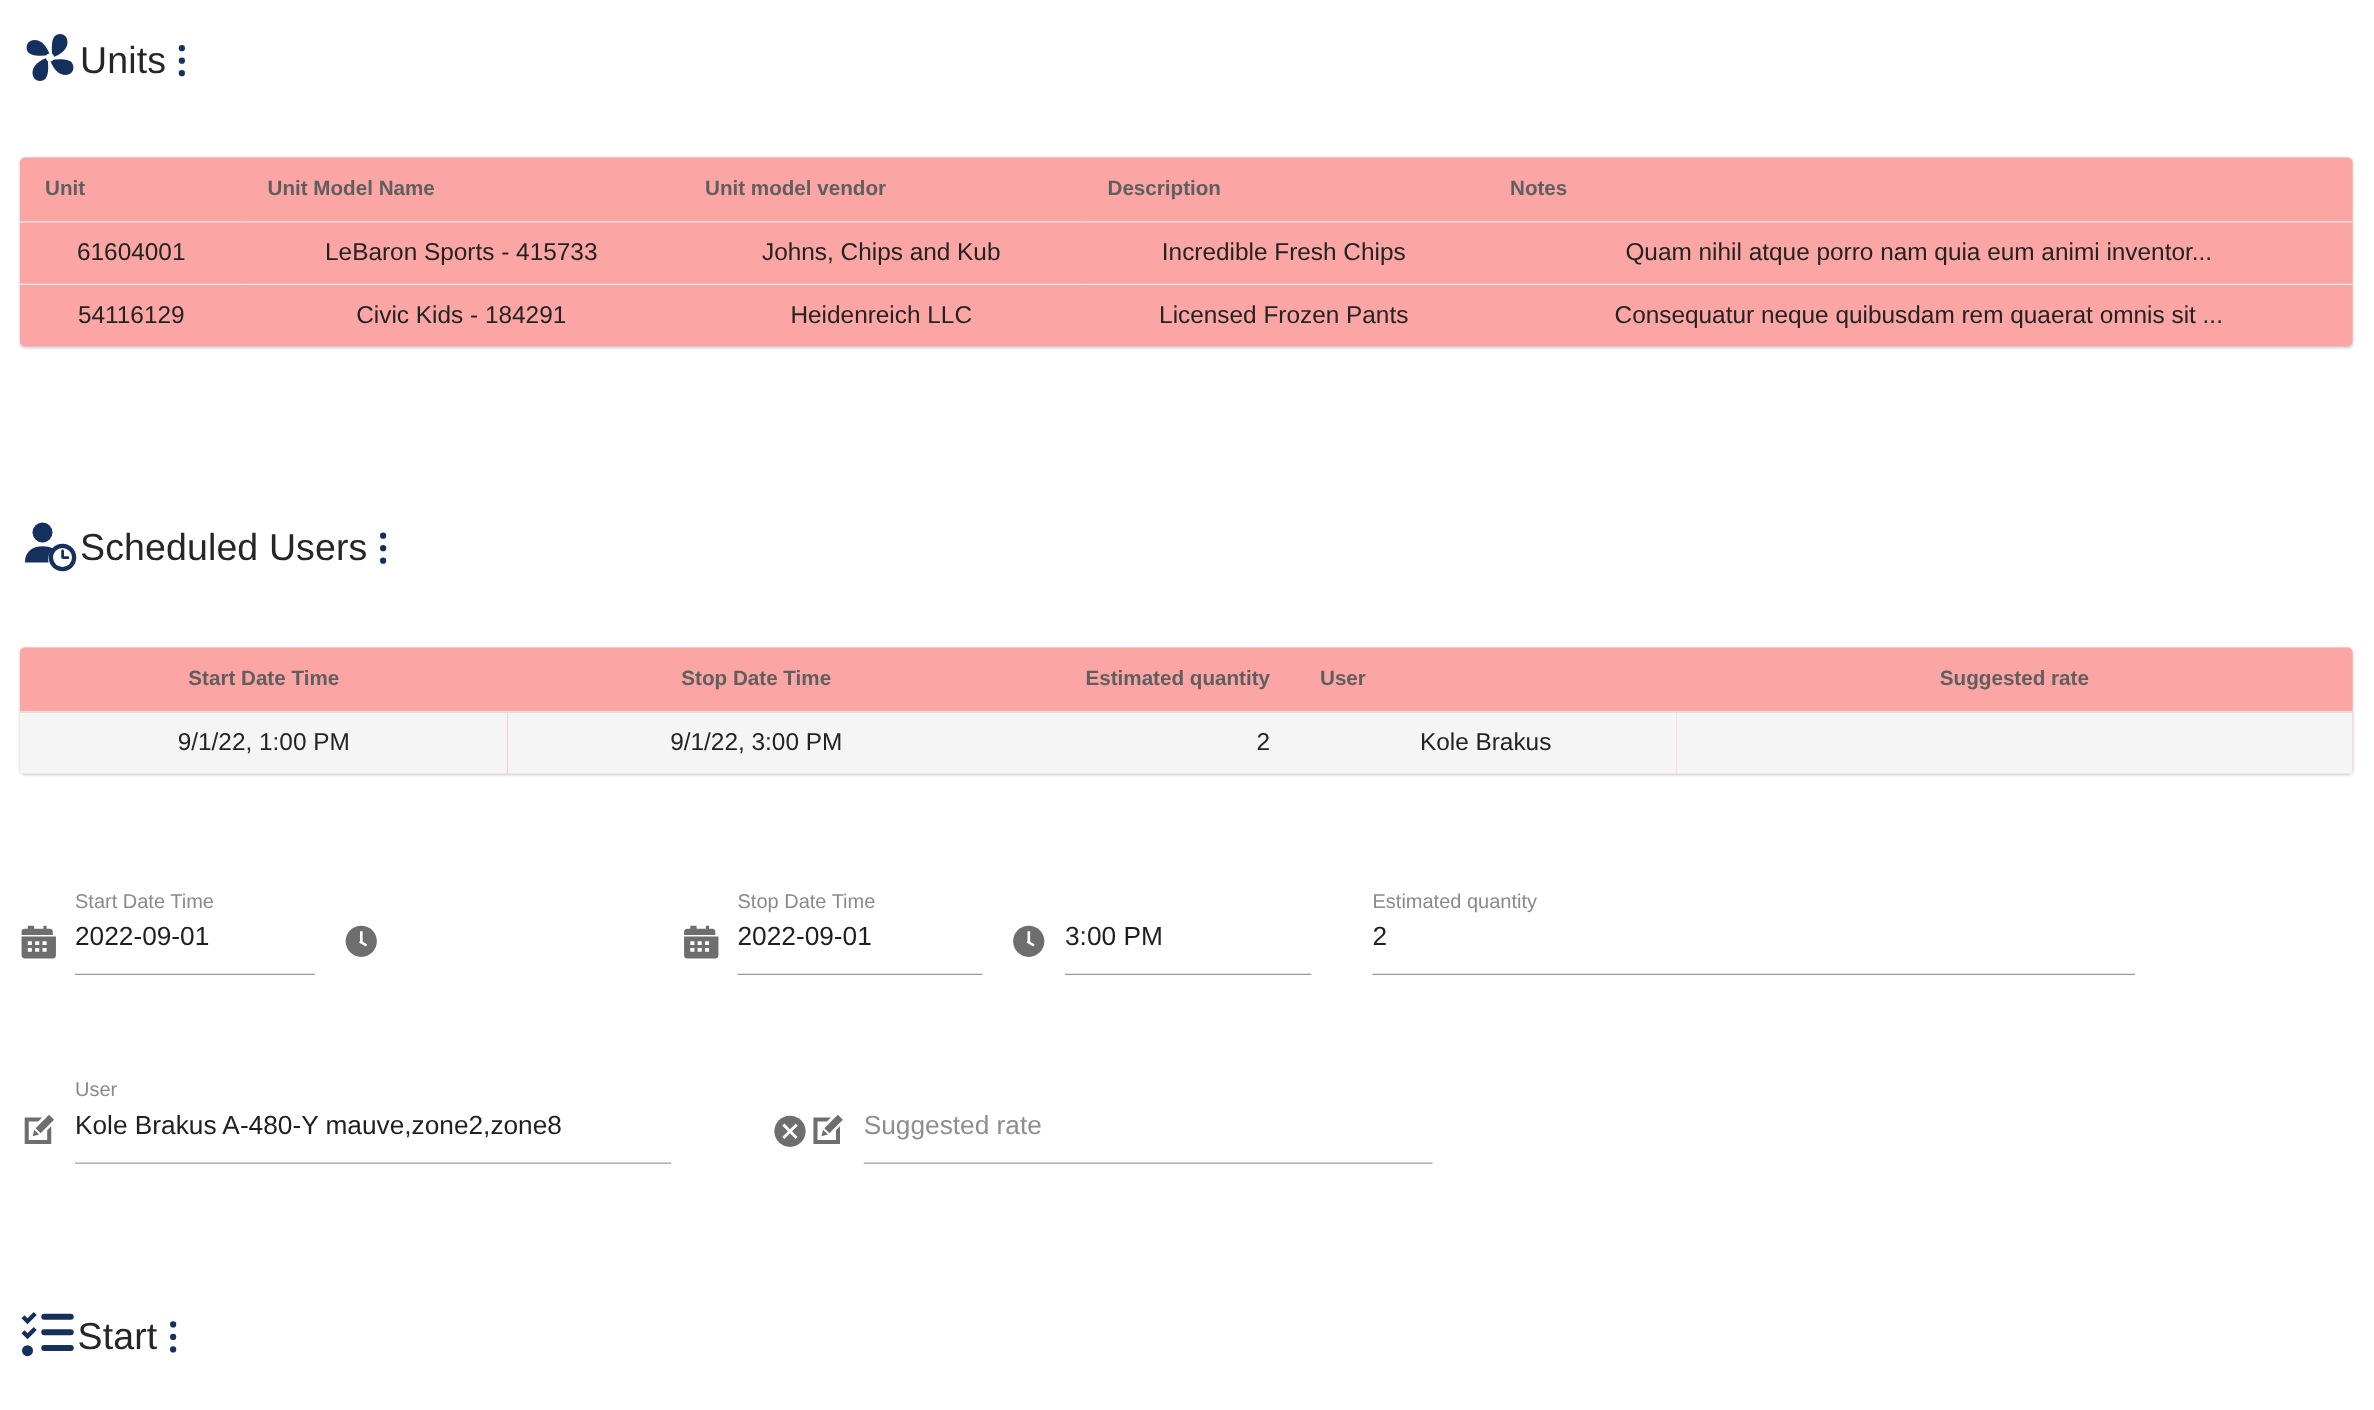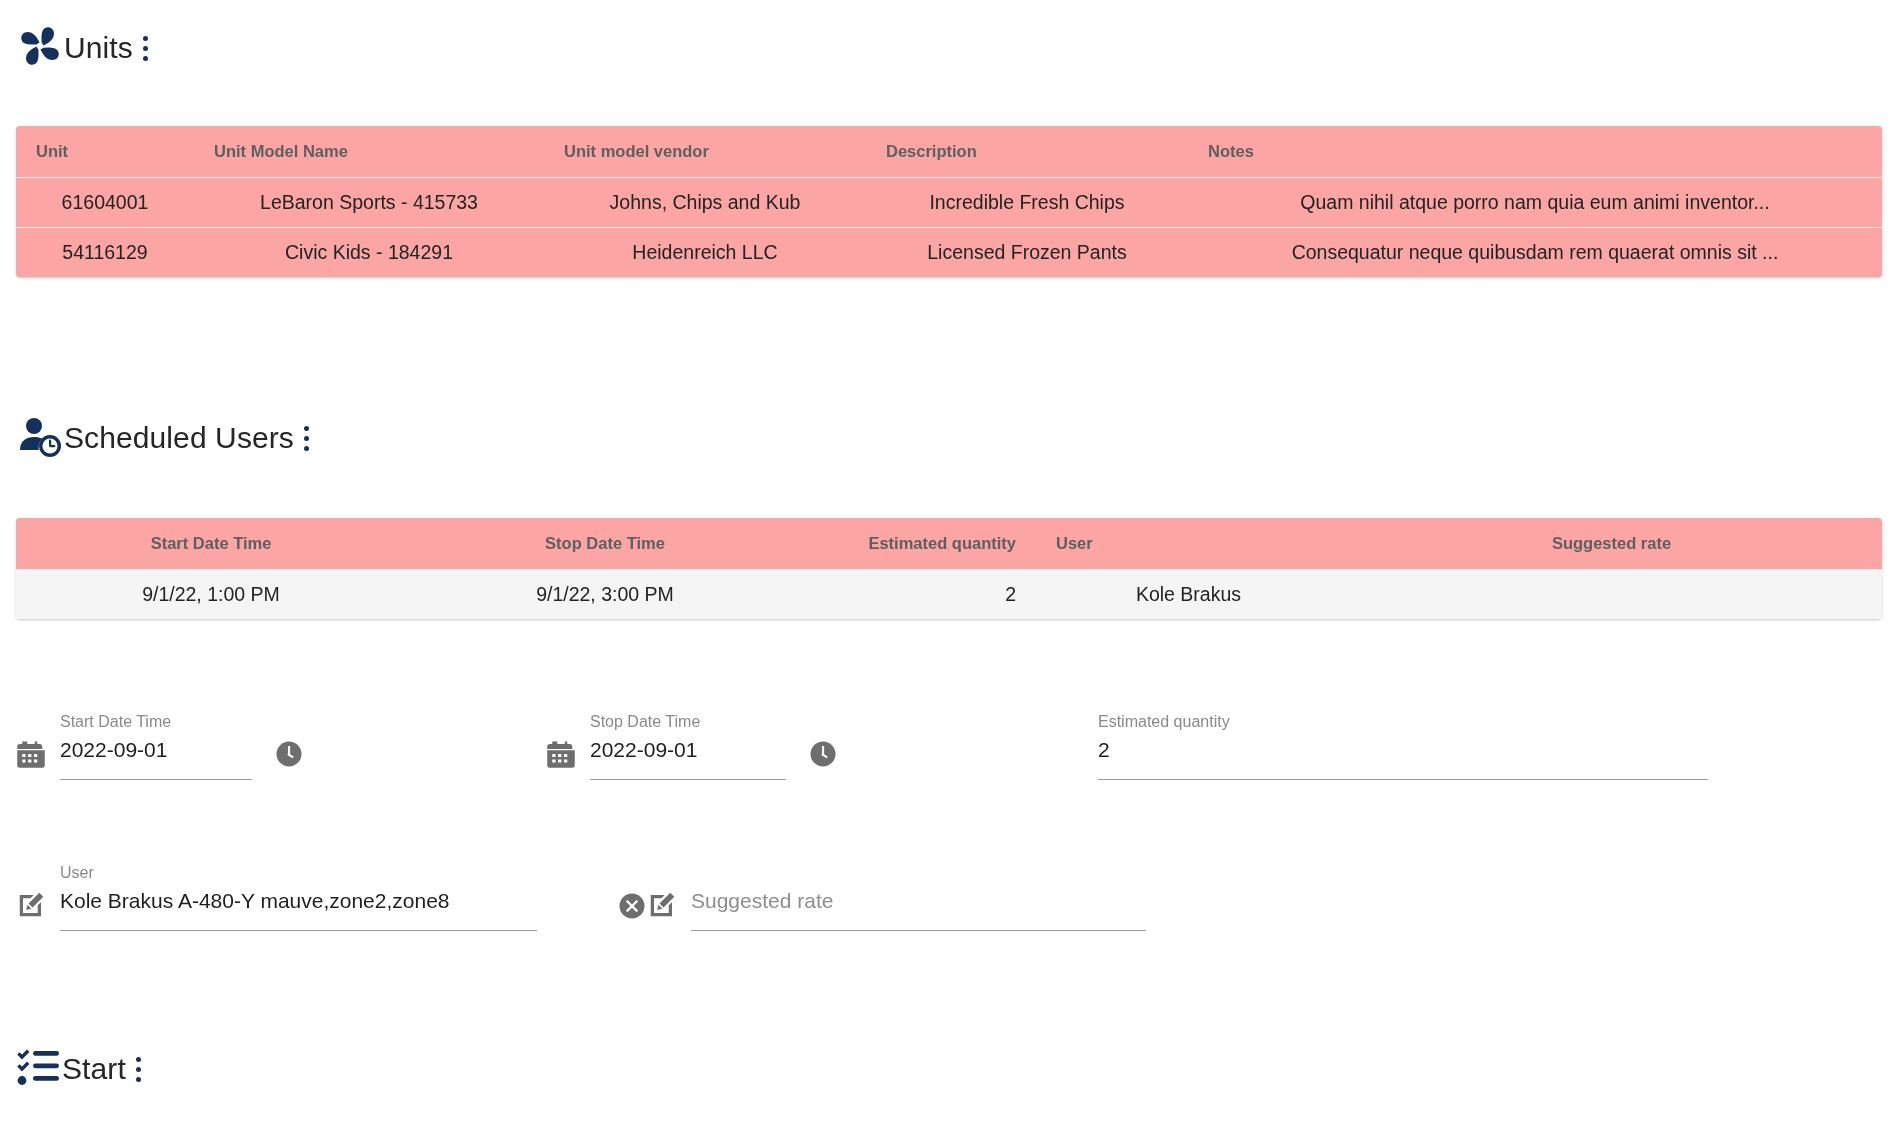--- a/index.html
+++ b/index.html
@@ -277,20 +277,24 @@
     </div>
 
     <div class="field" style="width:290px;">
       <span class="field-icon">
         <svg width="30" height="30" viewBox="0 0 24 24">
           <circle cx="12" cy="12" r="10" fill="#6e6e6e"></circle>
           <path d="M11.2 5.6h1.7v6.8h-1.7z" fill="#ffffff"></path>
           <path d="M11.5 11.4l4.3 2.6-0.9 1.4-4.3-2.6z" fill="#ffffff"></path>
         </svg>
       </span>
+      <div class="field-body" style="width:197px;">
+        <span class="field-label hidden-label">&nbsp;</span>
+        <span class="field-input">3:00 PM</span>
+      </div>
     </div>
 
     <div class="field" style="width:610px;">
       <div class="field-body" style="width:610px;">
         <span class="field-label">Estimated quantity</span>
         <span class="field-input">2</span>
       </div>
     </div>
   </div>
 

